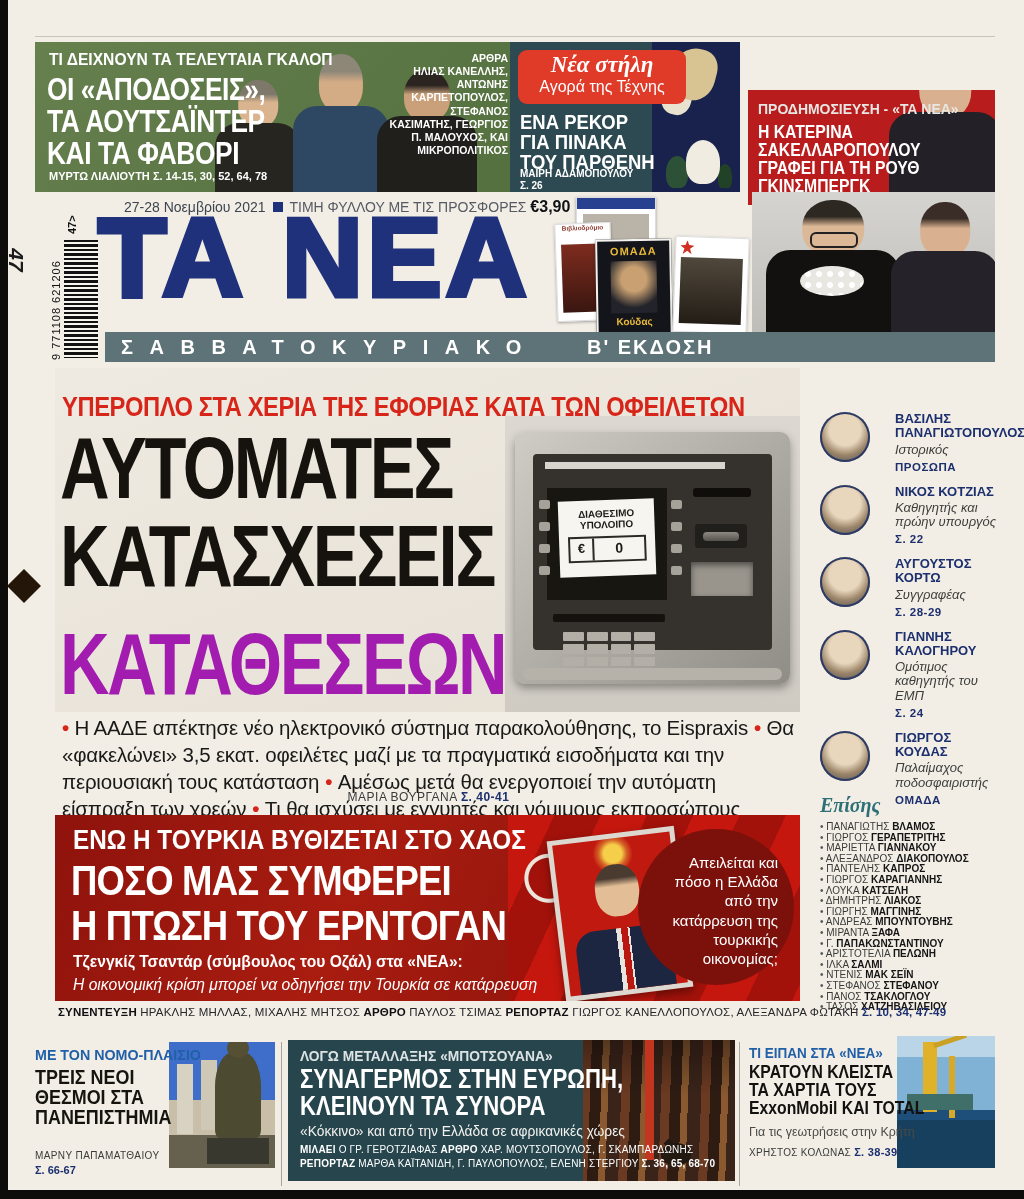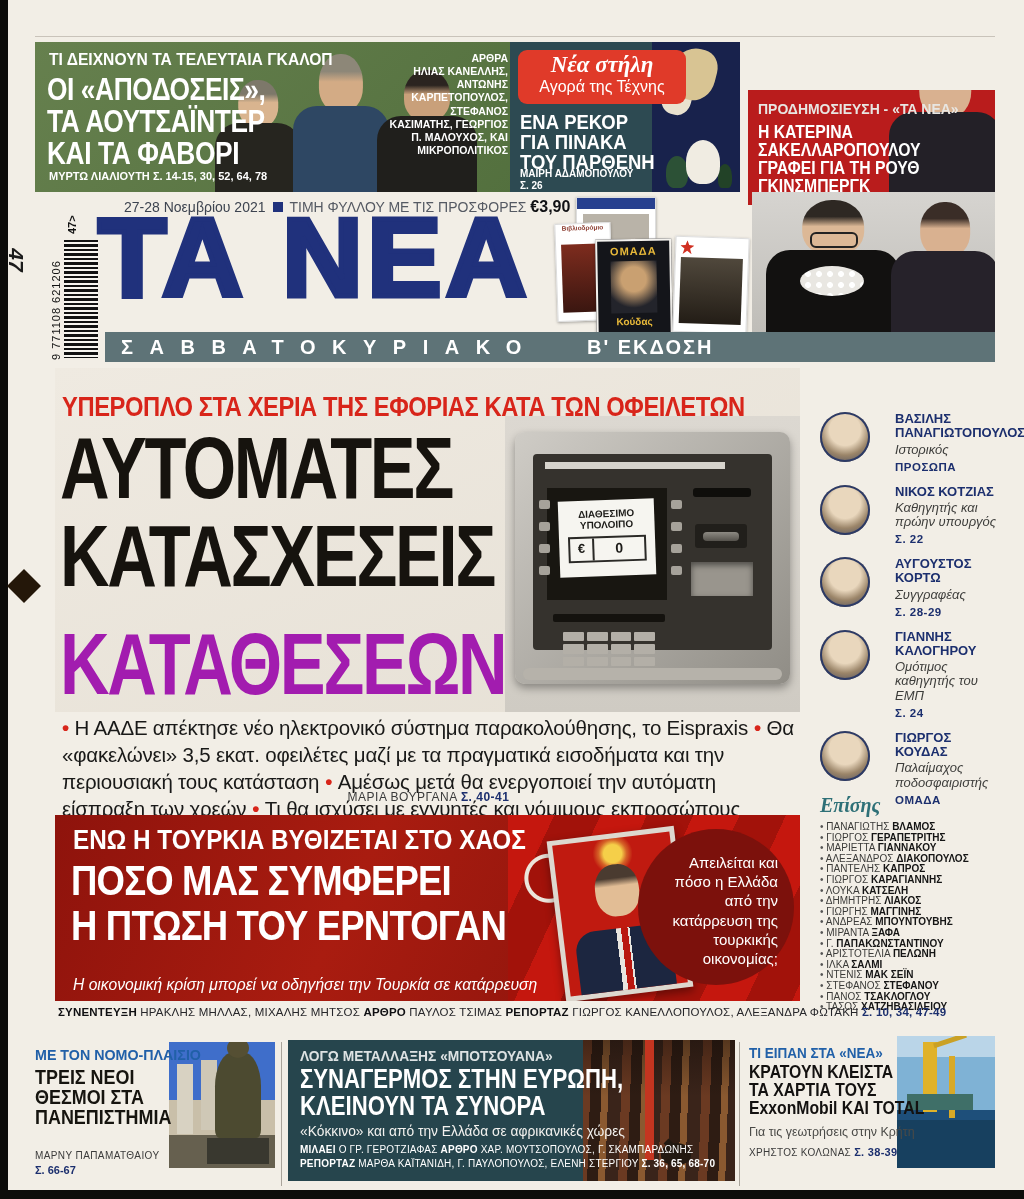--- a/index.html
+++ b/index.html
@@ -415,20 +415,21 @@
   <div class="abs boxTU">
     <div class="abs tu-photo">
       <div class="tu-card">
           <div class="tu-in"></div>
         </div>
       <div class="tu-circle">Απειλείται και πόσο η Ελλάδα από την κατάρρευση της τουρκικής οικονομίας;</div>
     </div>
     <div class="abs tu-kick"><span class="sx sx90">ΕΝΩ Η ΤΟΥΡΚΙΑ ΒΥΘΙΖΕΤΑΙ ΣΤΟ ΧΑΟΣ</span></div>
     <div class="abs tu-h" style="top:44px;"><span class="sx sx85">ΠΟΣΟ ΜΑΣ ΣΥΜΦΕΡΕΙ</span></div>
     <div class="abs tu-h" style="top:89px;"><span class="sx sx85">Η ΠΤΩΣΗ ΤΟΥ ΕΡΝΤΟΓΑΝ</span></div>
+    <div class="abs tu-src"><span class="sx sx92">Τζενγκίζ Τσαντάρ (σύμβουλος του Οζάλ) στα «ΝΕΑ»:</span></div>
     <div class="abs tu-qt"><span class="sx sx92">Η οικονομική κρίση μπορεί να οδηγήσει την Τουρκία σε κατάρρευση</span></div>
   </div>
 
   <div class="abs credits">
     <b>ΣΥΝΕΝΤΕΥΞΗ</b>
     <span>ΗΡΑΚΛΗΣ ΜΗΛΛΑΣ, ΜΙΧΑΛΗΣ ΜΗΤΣΟΣ</span>
     <b>ΑΡΘΡΟ</b>
     <span>ΠΑΥΛΟΣ ΤΣΙΜΑΣ</span>
     <b>ΡΕΠΟΡΤΑΖ</b>
     <span>ΓΙΩΡΓΟΣ ΚΑΝΕΛΛΟΠΟΥΛΟΣ, ΑΛΕΞΑΝΔΡΑ ΦΩΤΑΚΗ</span>

